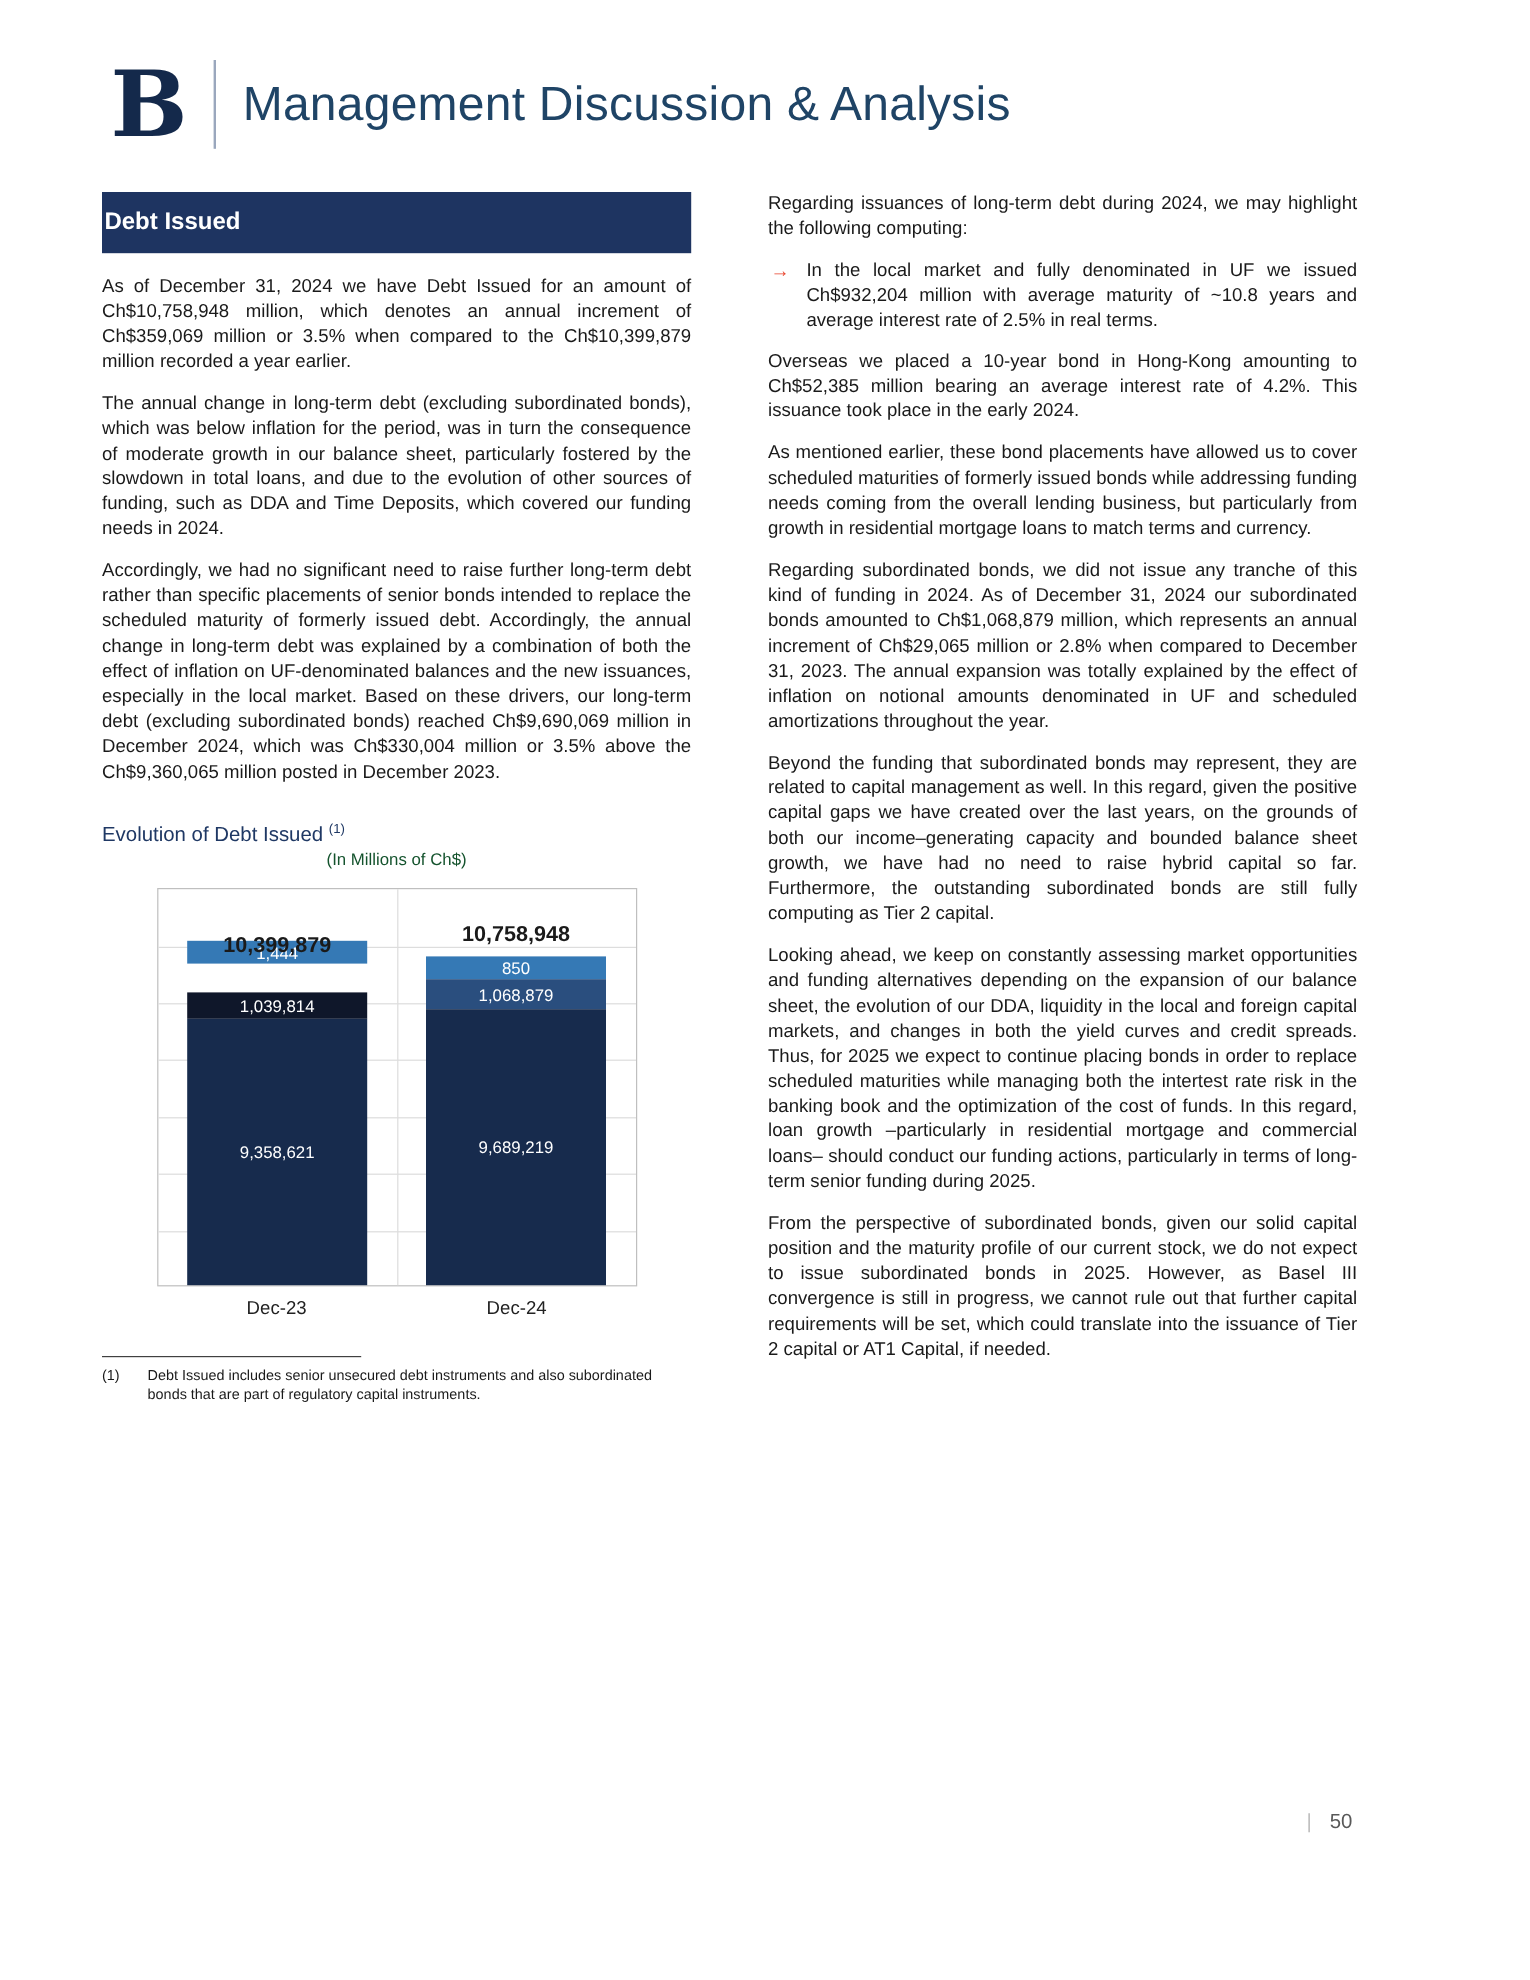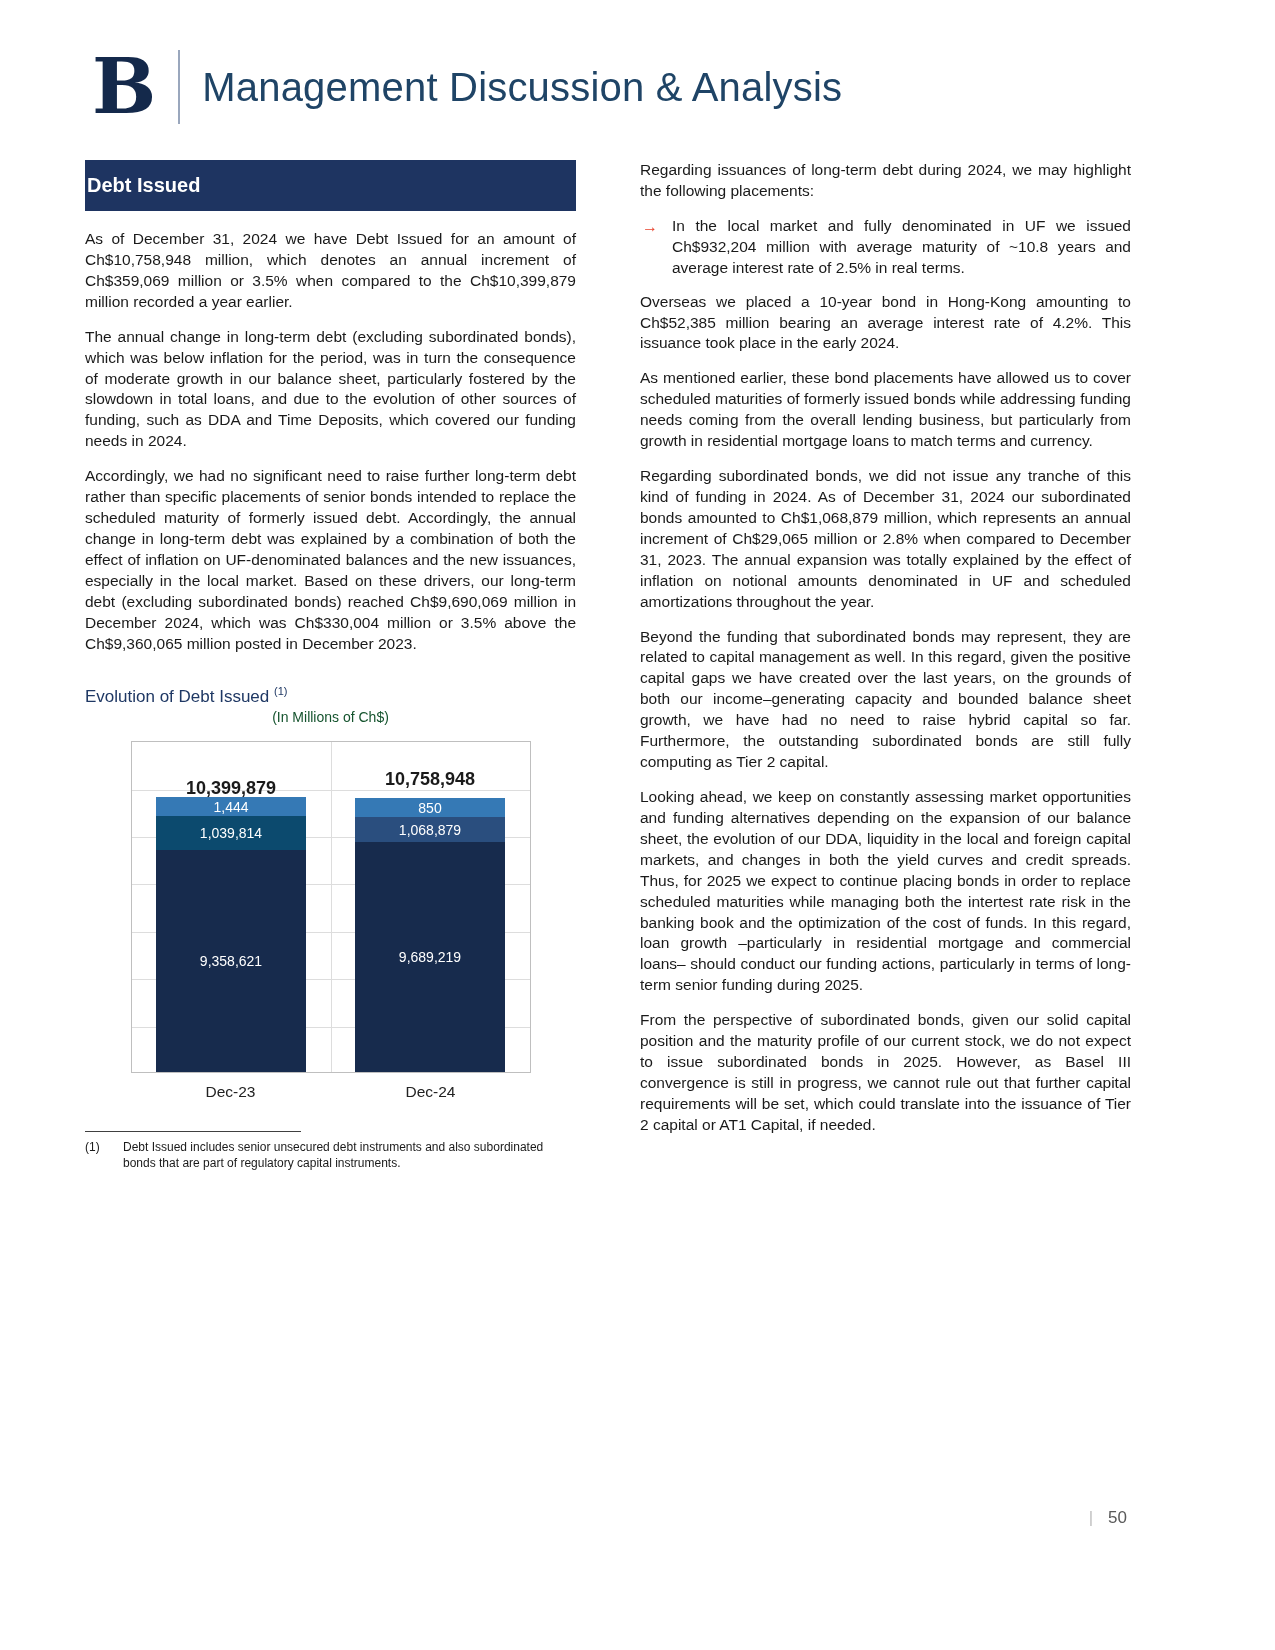--- a/index.html
+++ b/index.html
@@ -82,21 +82,21 @@
           <div class="gridline-h" style="top: 94.8571px;"></div>
           <div class="gridline-h" style="top: 142.286px;"></div>
           <div class="gridline-h" style="top: 189.714px;"></div>
           <div class="gridline-h" style="top: 237.143px;"></div>
           <div class="gridline-h" style="top: 284.571px;"></div>
           <div class="gridline-v" style="left: 50%;"></div>
           <div class="bar" style="left: 25%;">
             <div class="seg" style="height: 19px; background: rgb(53, 121, 181);">
               <div class="seg-label">1,444</div>
             </div>
-            <div class="seg" style="height: 34px; background: #0c4a6e;">
+            <div class="seg" style="height: 22px; background: #0f172a; margin-top: 24px;">
               <div class="seg-label">1,039,814</div>
             </div>
             <div class="seg" style="height: 221.933px; background: rgb(23, 43, 77);">
               <div class="seg-label">9,358,621</div>
             </div>
             <div class="total-label" style="bottom: 273.591px;">10,399,879</div>
           </div>
           <div class="bar" style="left: 75%;">
             <div class="seg" style="height: 19px; background: rgb(53, 121, 181);">
               <div class="seg-label">850</div>
@@ -121,21 +121,21 @@
     <div class="footnote">
       <div class="footnote-rule"></div>
       <div class="footnote-row">
         <div class="footnote-marker">(1)</div>
         <div class="footnote-text">Debt Issued includes senior unsecured debt instruments and also subordinated bonds that are part of regulatory capital instruments.</div>
       </div>
     </div>
   </div>
 
   <div class="col">
-    <p class="body">Regarding issuances of long-term debt during 2024, we may highlight the following placements:</p>
+    <p class="body">Regarding issuances of long-term debt during 2024, we may highlight the following computing:</p>
 
     <div class="bullet">
       <span class="bullet-arrow">→</span>
       <div class="bullet-text">In the local market and fully denominated in UF we issued Ch$932,204 million with average maturity of ~10.8 years and average interest rate of 2.5% in real terms.</div>
     </div>
 
     <p class="body sub-indent">Overseas we placed a 10-year bond in Hong-Kong amounting to Ch$52,385 million bearing an average interest rate of 4.2%. This issuance took place in the early 2024.</p>
 
     <p class="body">As mentioned earlier, these bond placements have allowed us to cover scheduled maturities of formerly issued bonds while addressing funding needs coming from the overall lending business, but particularly from growth in residential mortgage loans to match terms and currency.</p>
     <p class="body">Regarding subordinated bonds, we did not issue any tranche of this kind of funding in 2024. As of December 31, 2024 our subordinated bonds amounted to Ch$1,068,879 million, which represents an annual increment of Ch$29,065 million or 2.8% when compared to December 31, 2023. The annual expansion was totally explained by the effect of inflation on notional amounts denominated in UF and scheduled amortizations throughout the year.</p>

